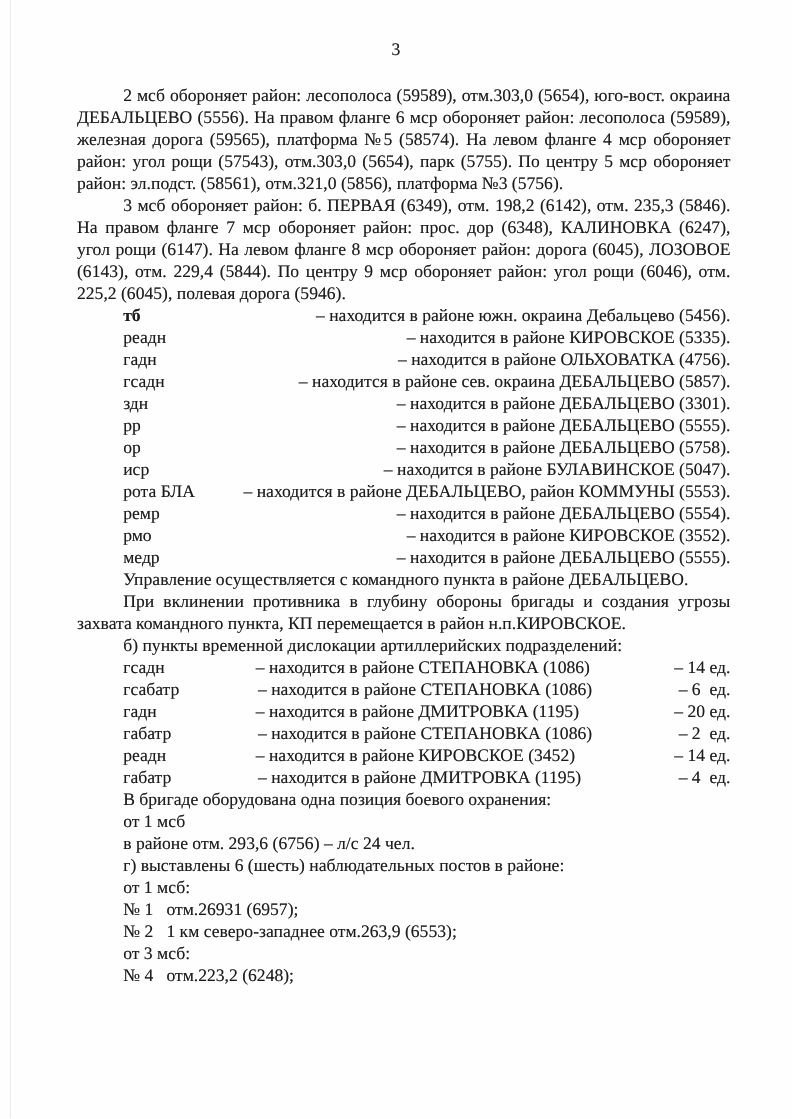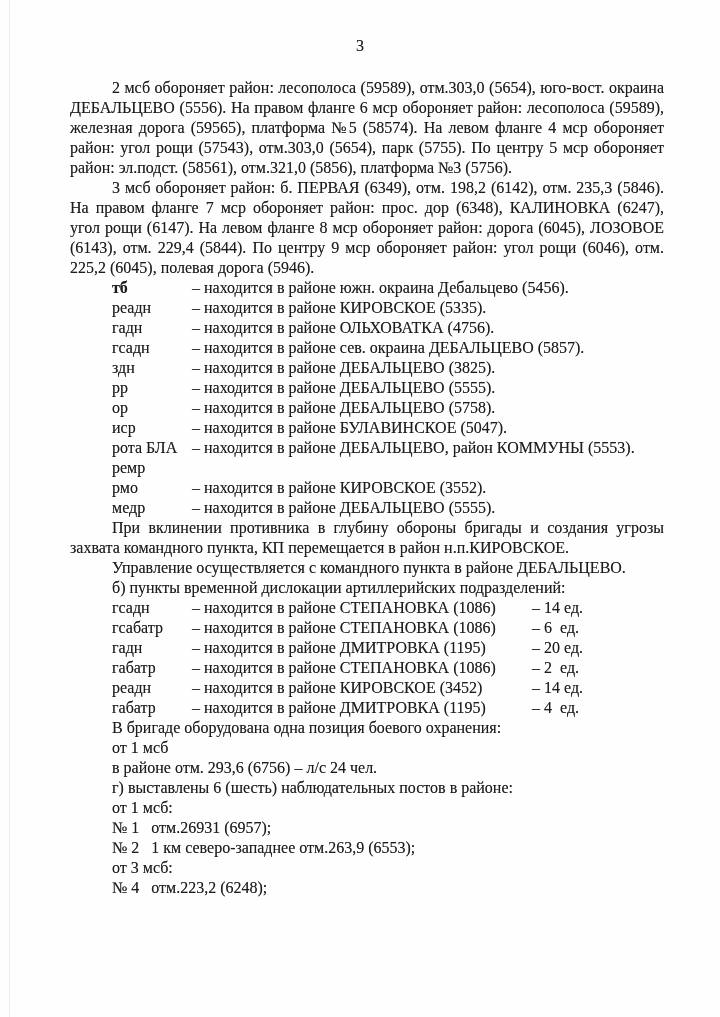--- a/index.html
+++ b/index.html
@@ -37,20 +37,21 @@
     margin: 0;
     white-space: pre-wrap;
     padding-left: 42px;
     text-indent: 0;
   }
   .list { margin: 0; }
   .list-row {
     display: flex;
     padding-left: 42px;
     align-items: baseline;
+    justify-content: space-between;
   }
   .unit-label {
     flex: 0 0 auto;
     min-width: 80px;
     white-space: pre;
   }
   .unit-label.bold { font-weight: bold; }
   .loc-text { white-space: pre-wrap; }
   .art-loc {
     flex: 0 0 330px;
@@ -81,53 +82,54 @@
     <div class="list-row">
       <span class="unit-label">гадн</span>
       <span class="loc-text">– находится в районе ОЛЬХОВАТКА (4756).</span>
     </div>
     <div class="list-row">
       <span class="unit-label">гсадн</span>
       <span class="loc-text">– находится в районе сев. окраина ДЕБАЛЬЦЕВО (5857).</span>
     </div>
     <div class="list-row">
       <span class="unit-label">здн</span>
-      <span class="loc-text">– находится в районе ДЕБАЛЬЦЕВО (3825).</span>
+      <span class="loc-text">– находится в районе ДЕБАЛЬЦЕВО (3301).</span>
     </div>
     <div class="list-row">
       <span class="unit-label">рр</span>
       <span class="loc-text">– находится в районе ДЕБАЛЬЦЕВО (5555).</span>
     </div>
     <div class="list-row">
       <span class="unit-label">ор</span>
       <span class="loc-text">– находится в районе ДЕБАЛЬЦЕВО (5758).</span>
     </div>
     <div class="list-row">
       <span class="unit-label">иср</span>
       <span class="loc-text">– находится в районе БУЛАВИНСКОЕ (5047).</span>
     </div>
     <div class="list-row">
       <span class="unit-label">рота БЛА</span>
       <span class="loc-text">– находится в районе ДЕБАЛЬЦЕВО, район КОММУНЫ (5553).</span>
     </div>
     <div class="list-row">
       <span class="unit-label">ремр</span>
+      <span class="loc-text">– находится в районе ДЕБАЛЬЦЕВО (5554).</span>
     </div>
     <div class="list-row">
       <span class="unit-label">рмо</span>
       <span class="loc-text">– находится в районе КИРОВСКОЕ (3552).</span>
     </div>
     <div class="list-row">
       <span class="unit-label">медр</span>
       <span class="loc-text">– находится в районе ДЕБАЛЬЦЕВО (5555).</span>
     </div>
   </div>
 
+  <p class="body-par">Управление осуществляется с командного пункта в районе ДЕБАЛЬЦЕВО.</p>
   <p class="body-par">При вклинении противника в глубину обороны бригады и создания угрозы захвата командного пункта, КП перемещается в район н.п.КИРОВСКОЕ.</p>
-  <p class="body-par">Управление осуществляется с командного пункта в районе ДЕБАЛЬЦЕВО.</p>
 
   <div class="line">б) пункты временной дислокации артиллерийских подразделений:</div>
 
   <div class="list">
     <div class="list-row">
       <span class="unit-label">гсадн</span>
       <span class="art-loc">– находится в районе СТЕПАНОВКА (1086)</span>
       <span class="art-count">– 14 ед.</span>
     </div>
     <div class="list-row">

